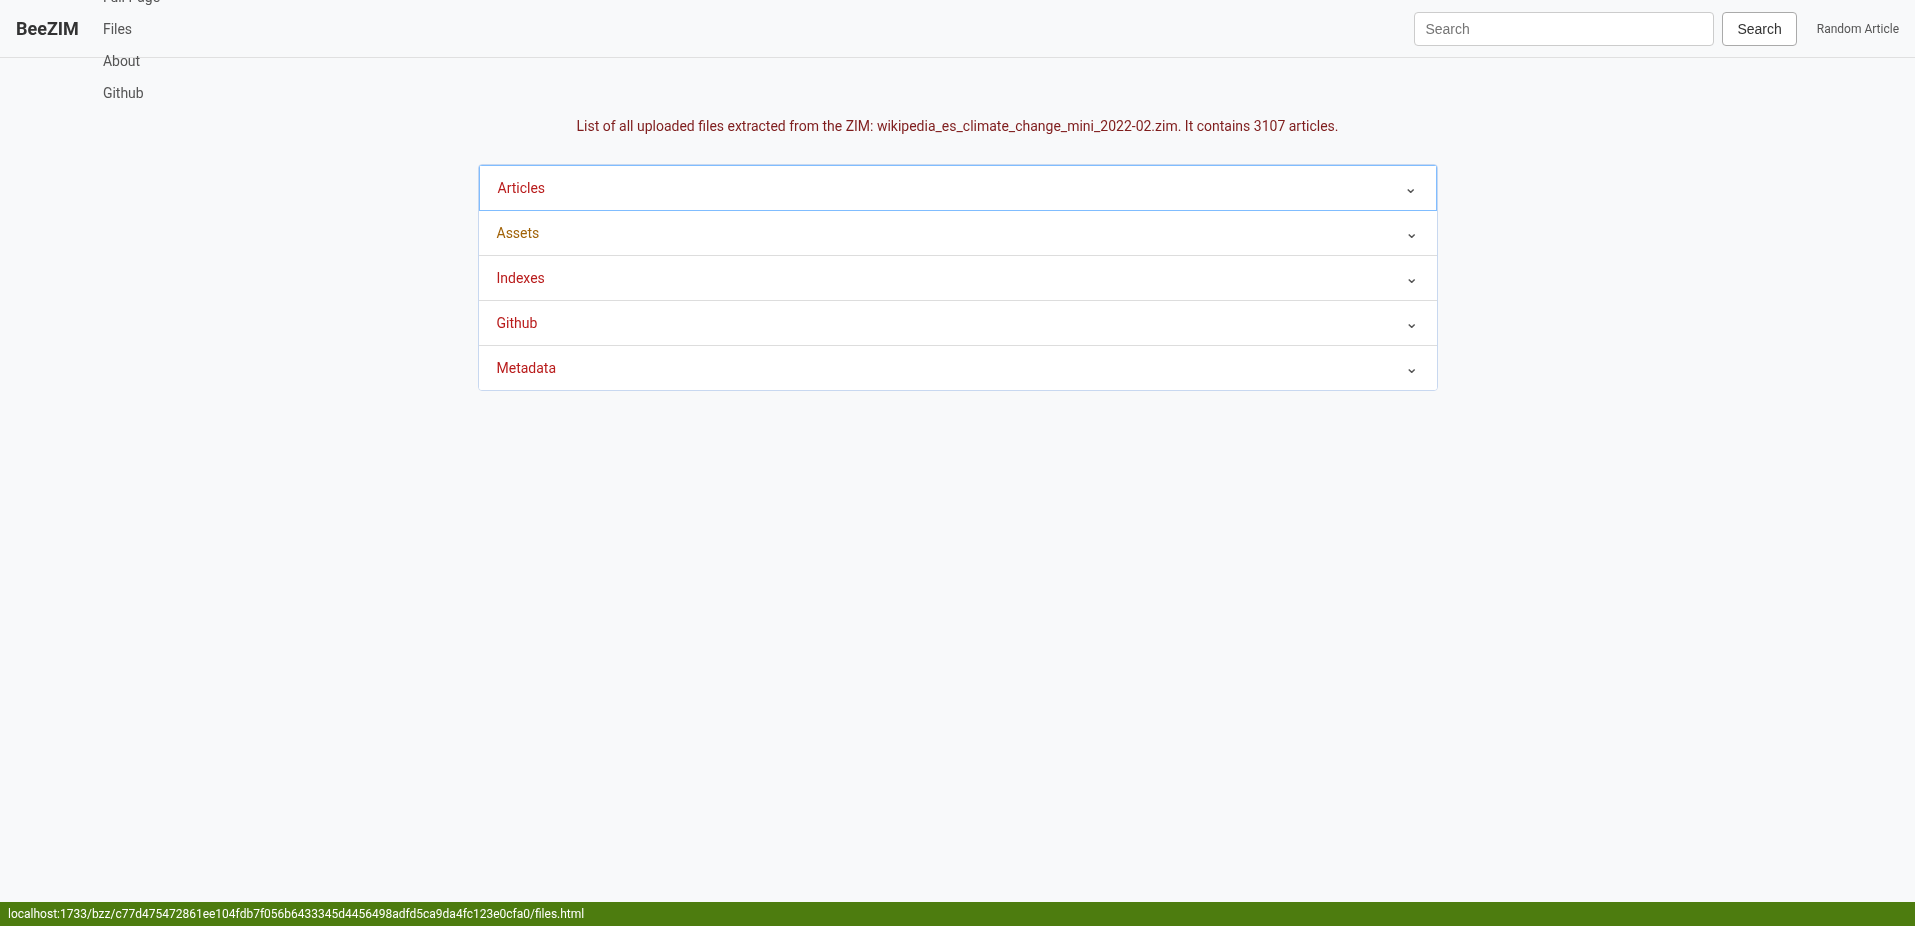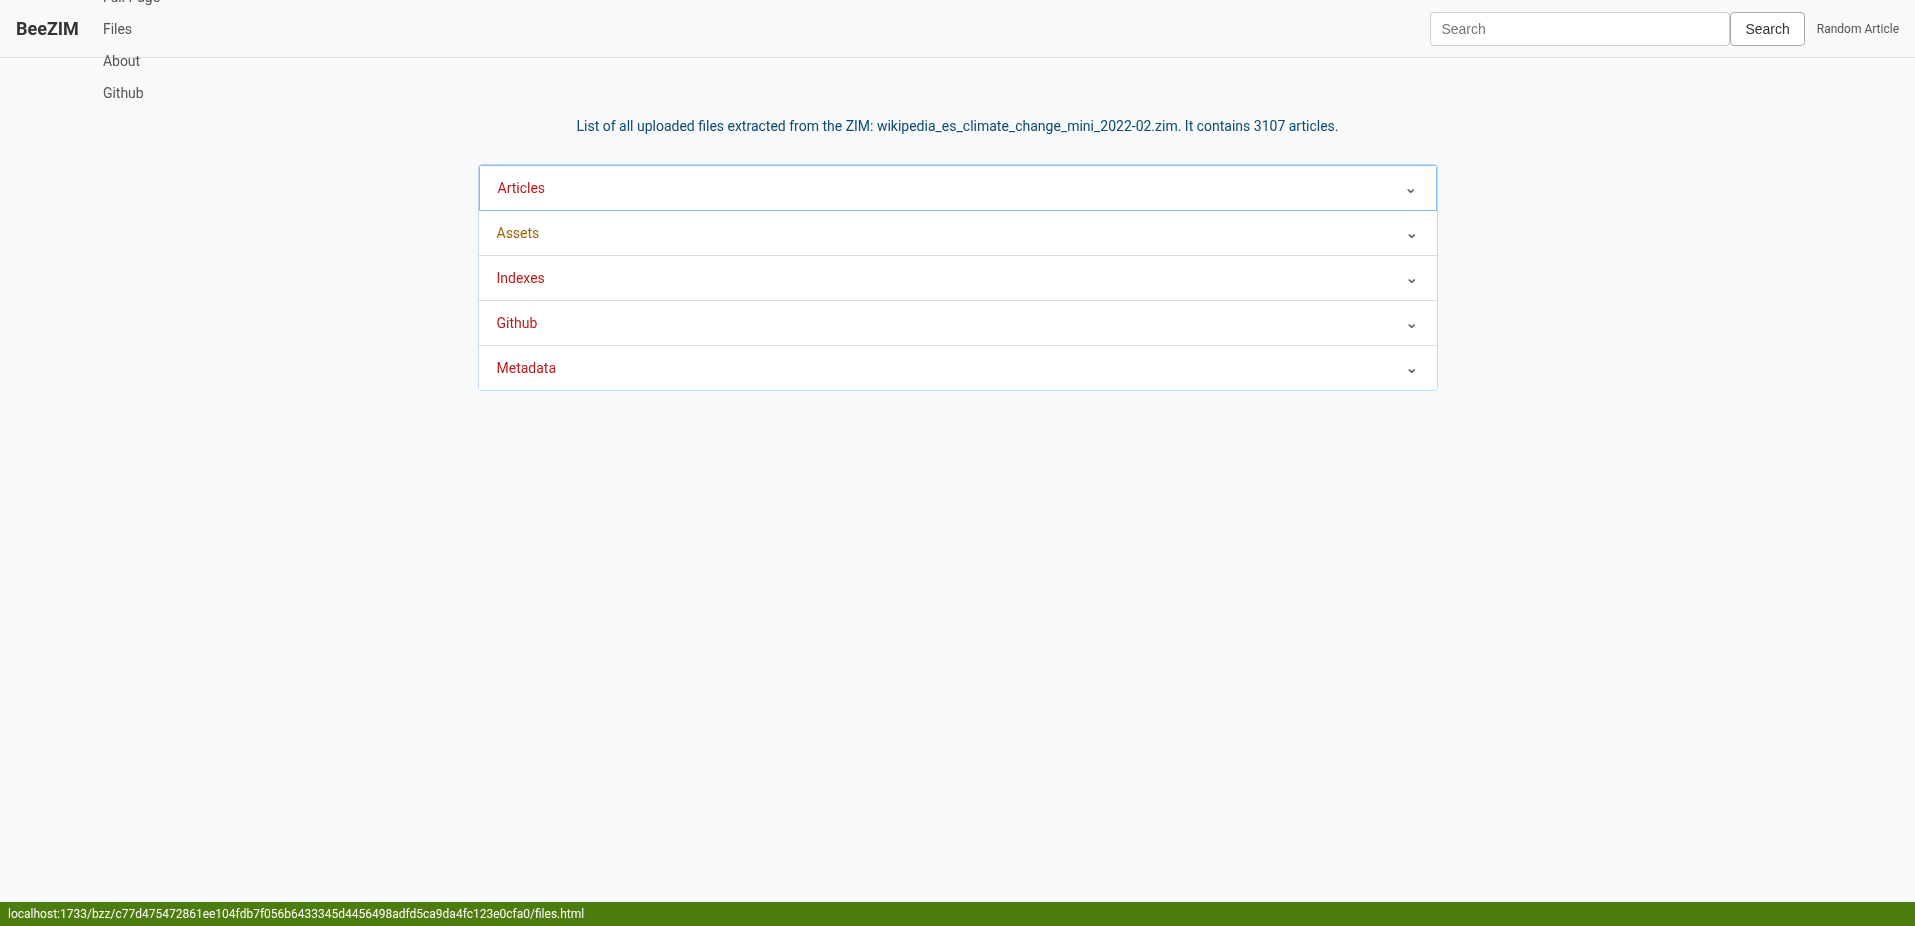--- a/index.html
+++ b/index.html
@@ -49,20 +49,21 @@
     }
 
     .navbar-nav a.active {
       color: #333;
       font-weight: 500;
     }
 
     .navbar-search {
       display: flex;
       align-items: center;
+      gap: 8px;
       margin-left: auto;
     }
 
     .navbar-search input {
       width: 300px;
       height: 34px;
       padding: 4px 10px;
       border: 1px solid #ccc;
       border-radius: 4px;
       font-size: 14px;
@@ -89,21 +90,21 @@
     }
 
     
     .main-content {
       max-width: 1000px;
       margin: 0 auto;
       padding: 60px 20px 40px;
     }
 
     .intro-text {
-      color: #0c4a6e;
+      color: #7f1d1d;
       font-size: 14px;
       margin-bottom: 30px;
       text-align: center;
     }
 
     
     .accordion {
       border: 1px solid #c8d8f0;
       border-radius: 4px;
       overflow: hidden;

